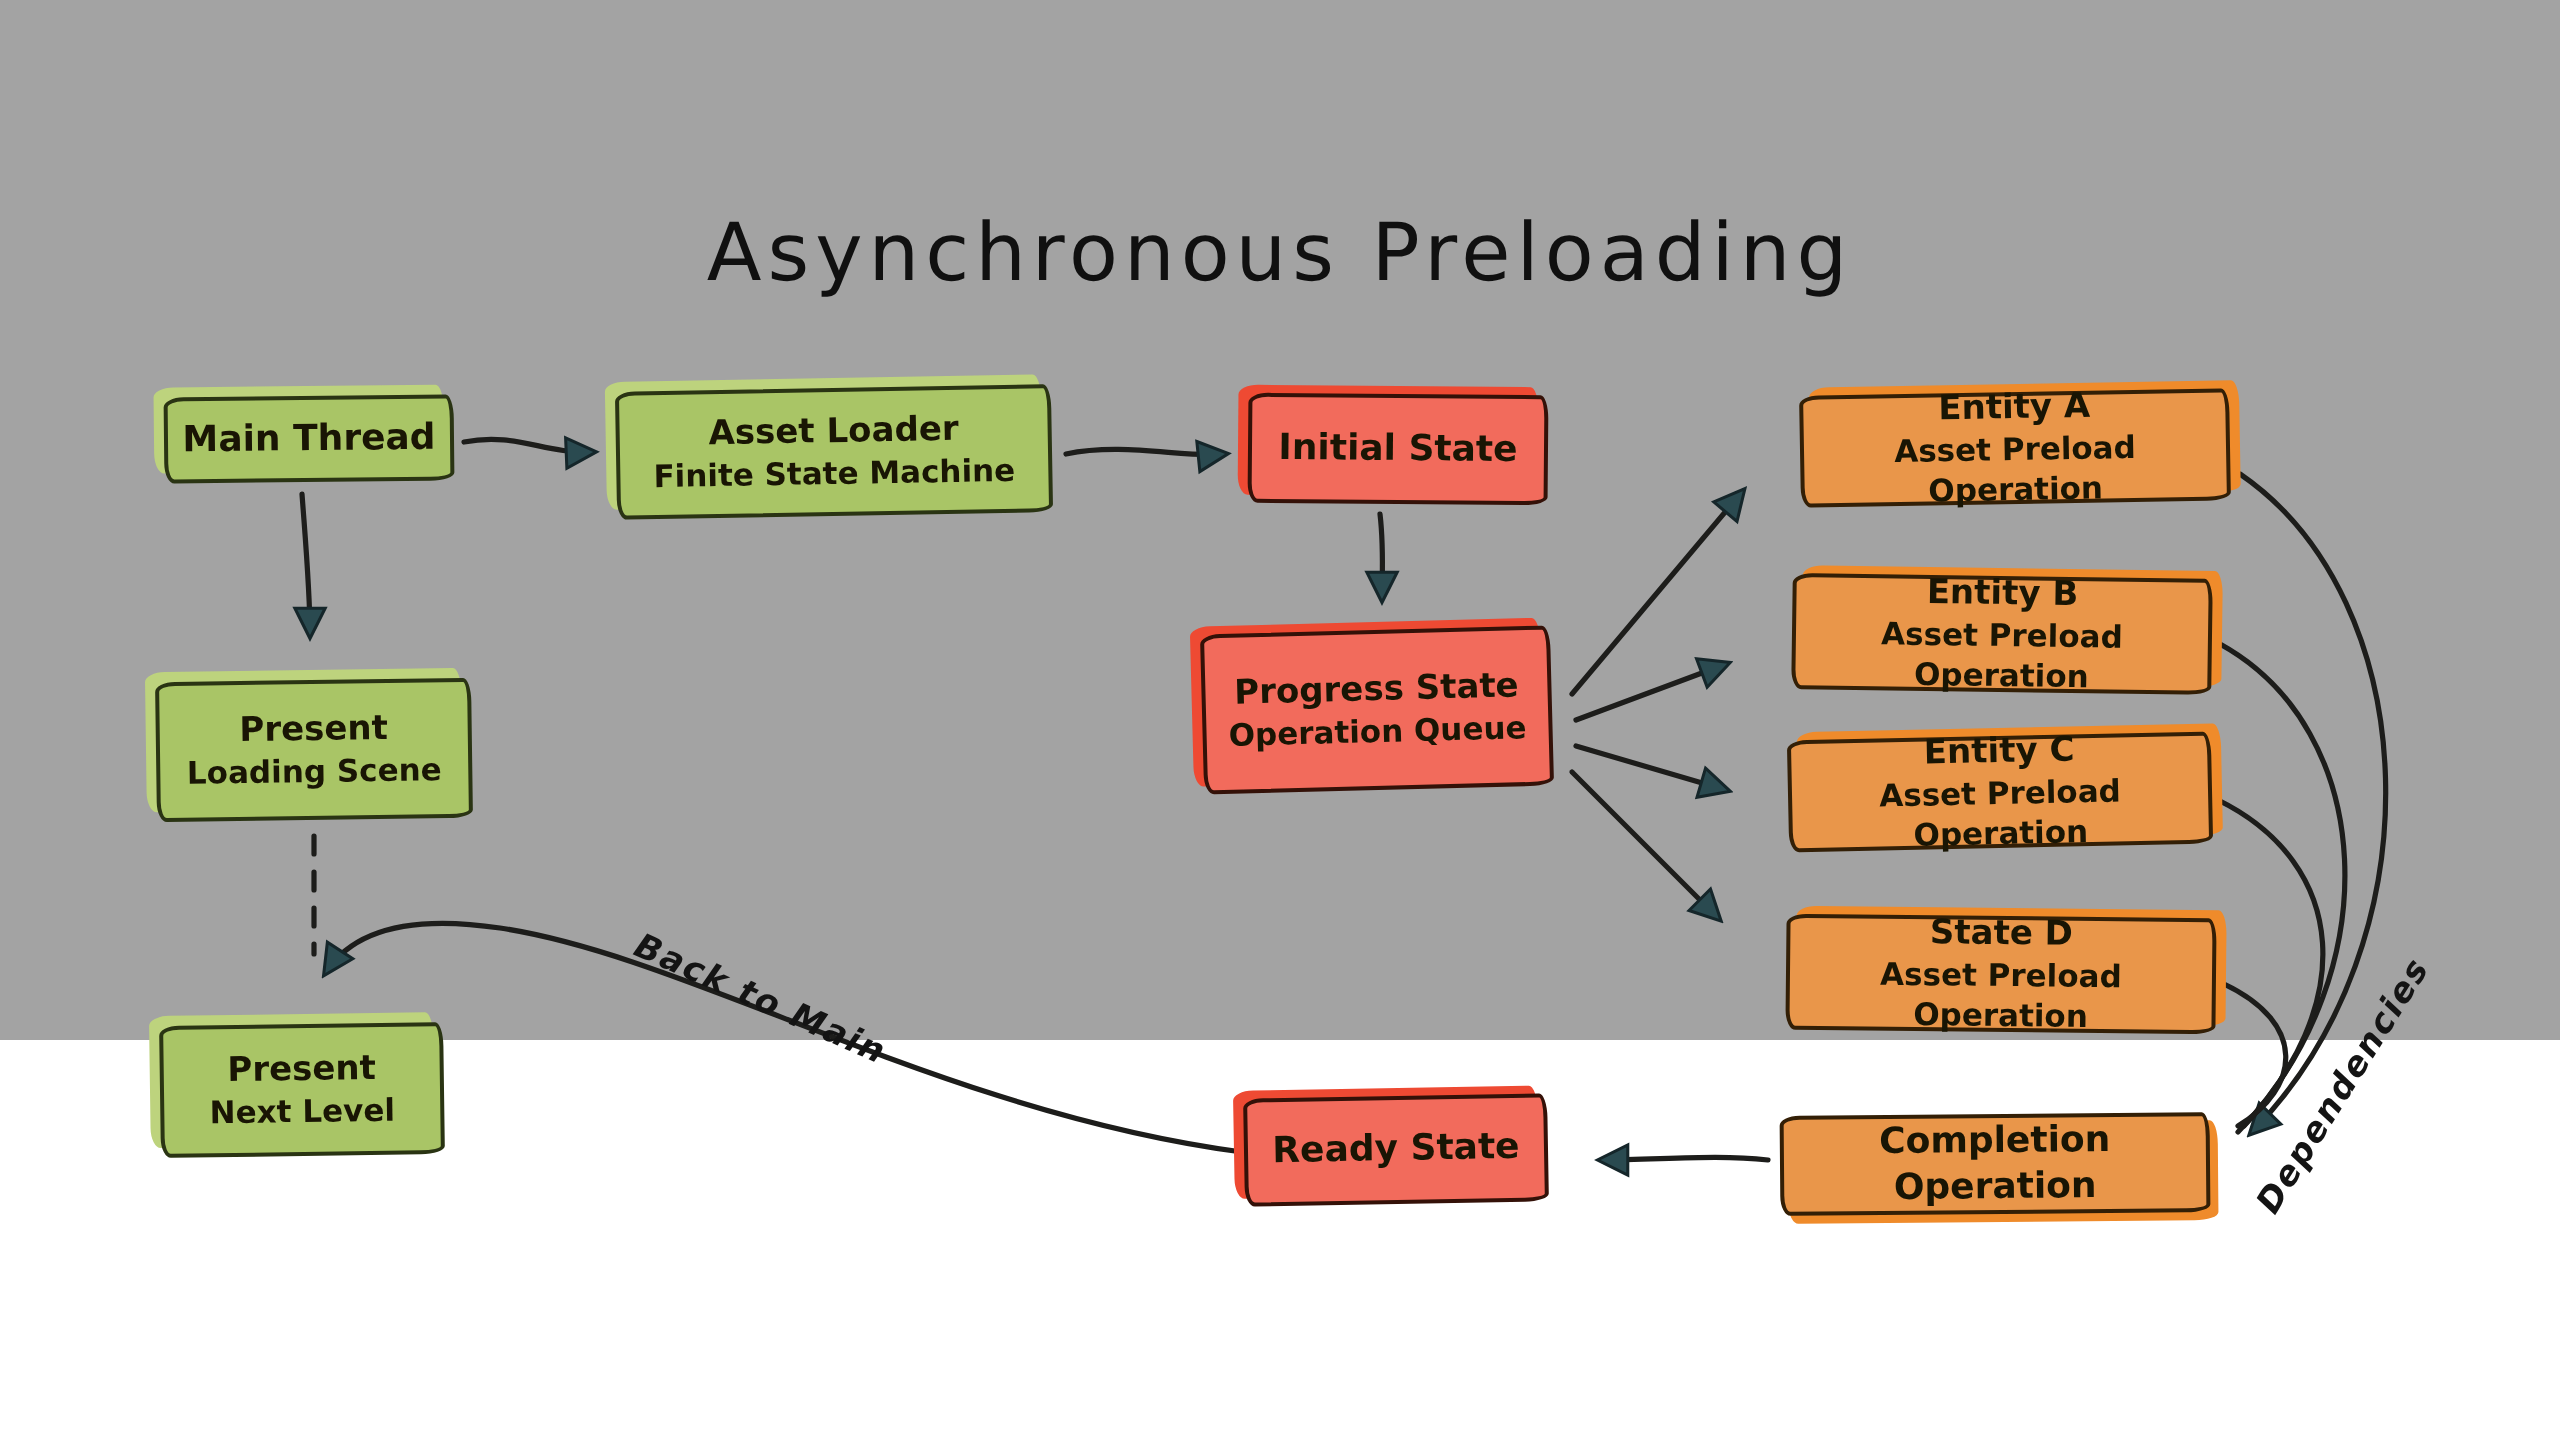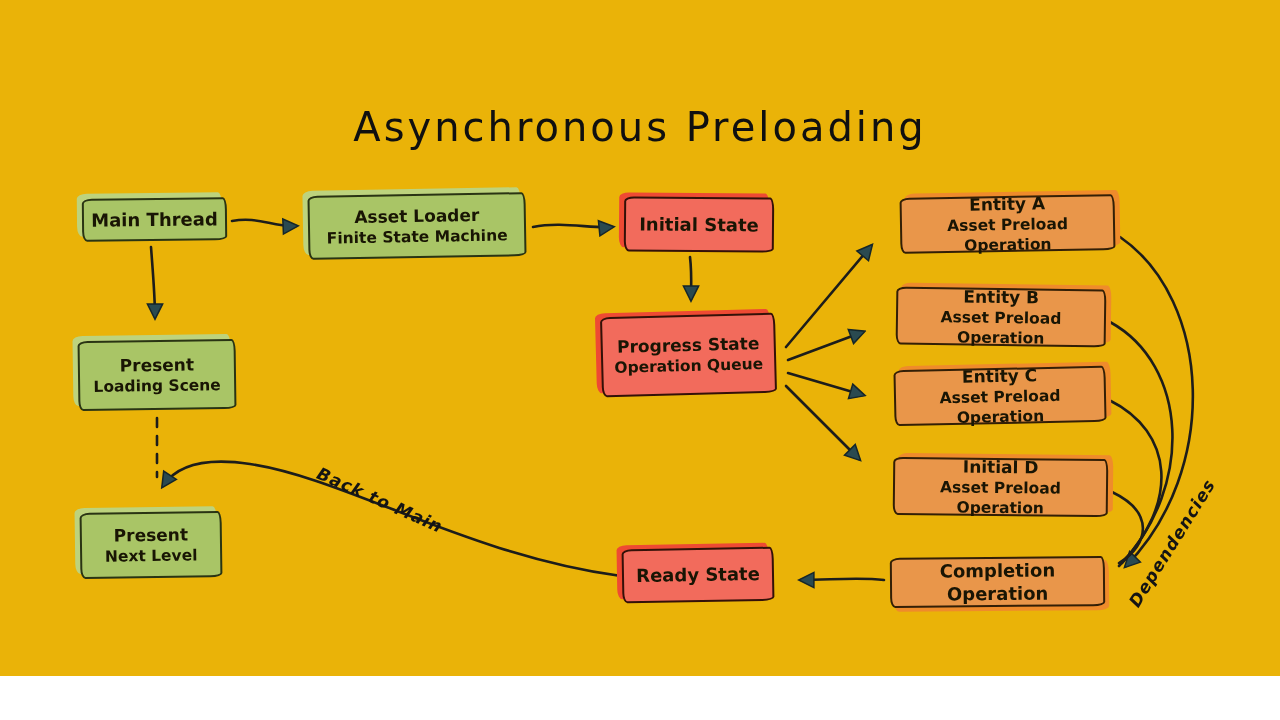--- a/index.html
+++ b/index.html
@@ -1,17 +1,17 @@
 <!DOCTYPE html>
 <html><head>
 <meta charset="utf-8">
 <style>
   html,body{margin:0;padding:0;background:#ffffff;}
   body{width:1280px;height:720px;overflow:hidden;font-family:"DejaVu Sans",sans-serif;}
-  .stage{position:relative;width:1280px;height:676px;background:#eab308;}
+  .stage{position:relative;width:1280px;height:520px;background:#a3a3a3;}
 
   .title{
     position:absolute;left:0;right:0;top:104px;text-align:center;
     font-size:40px;font-weight:500;color:#101010;letter-spacing:3px;
   }
 
   svg.edges{position:absolute;left:0;top:0;}
 
   .box{
     position:absolute;display:flex;flex-direction:column;justify-content:center;
@@ -91,21 +91,21 @@
     <span class="l1">Entity B</span>
     <span class="l2">Asset Preload Operation</span>
   </div>
 
   <div class="box orange" style="left:894px;top:368px;width:212px;height:56px;transform:rotate(-1.2deg);">
     <span class="l1">Entity C</span>
     <span class="l2">Asset Preload Operation</span>
   </div>
 
   <div class="box orange" style="left:893px;top:458px;width:215px;height:58px;transform:rotate(0.6deg);">
-    <span class="l1">Initial D</span>
+    <span class="l1">State D</span>
     <span class="l2">Asset Preload Operation</span>
   </div>
 
   <div class="box orange single" style="left:890px;top:557px;width:215px;height:50px;transform:rotate(-0.5deg);box-shadow:4px 4px 0 0 #ef8b2b;">
     <span class="l1">Completion Operation</span>
   </div>
 
   <div class="box red single" style="left:622px;top:548px;width:152px;height:54px;transform:rotate(-1deg);">
     <span class="l1">Ready State</span>
   </div>

